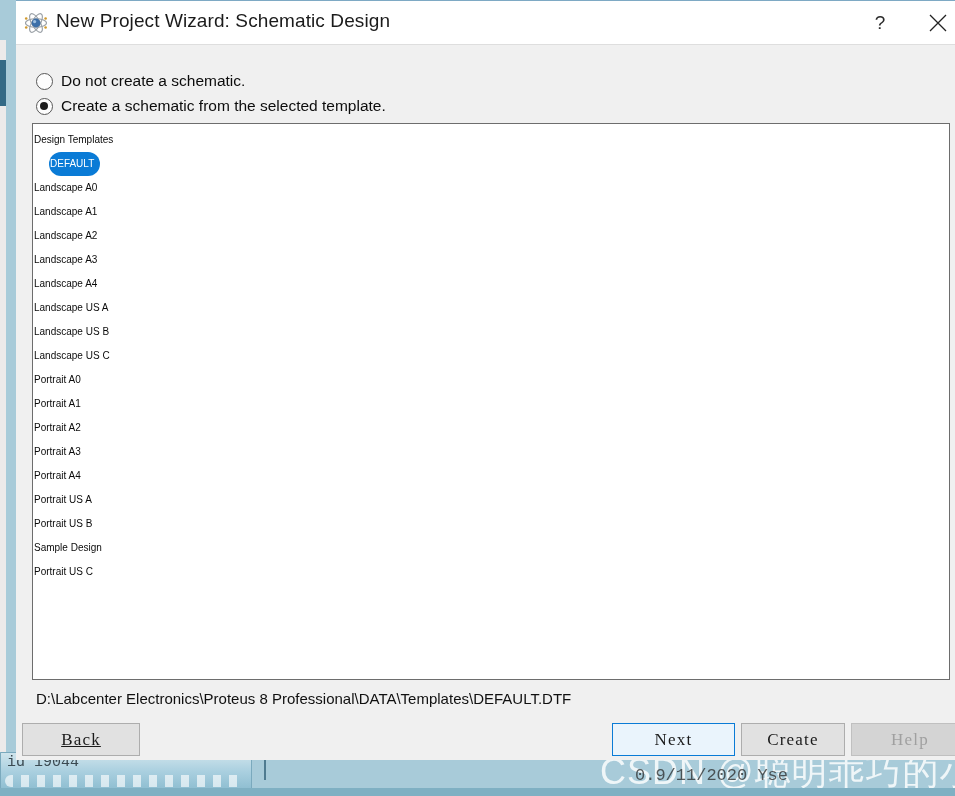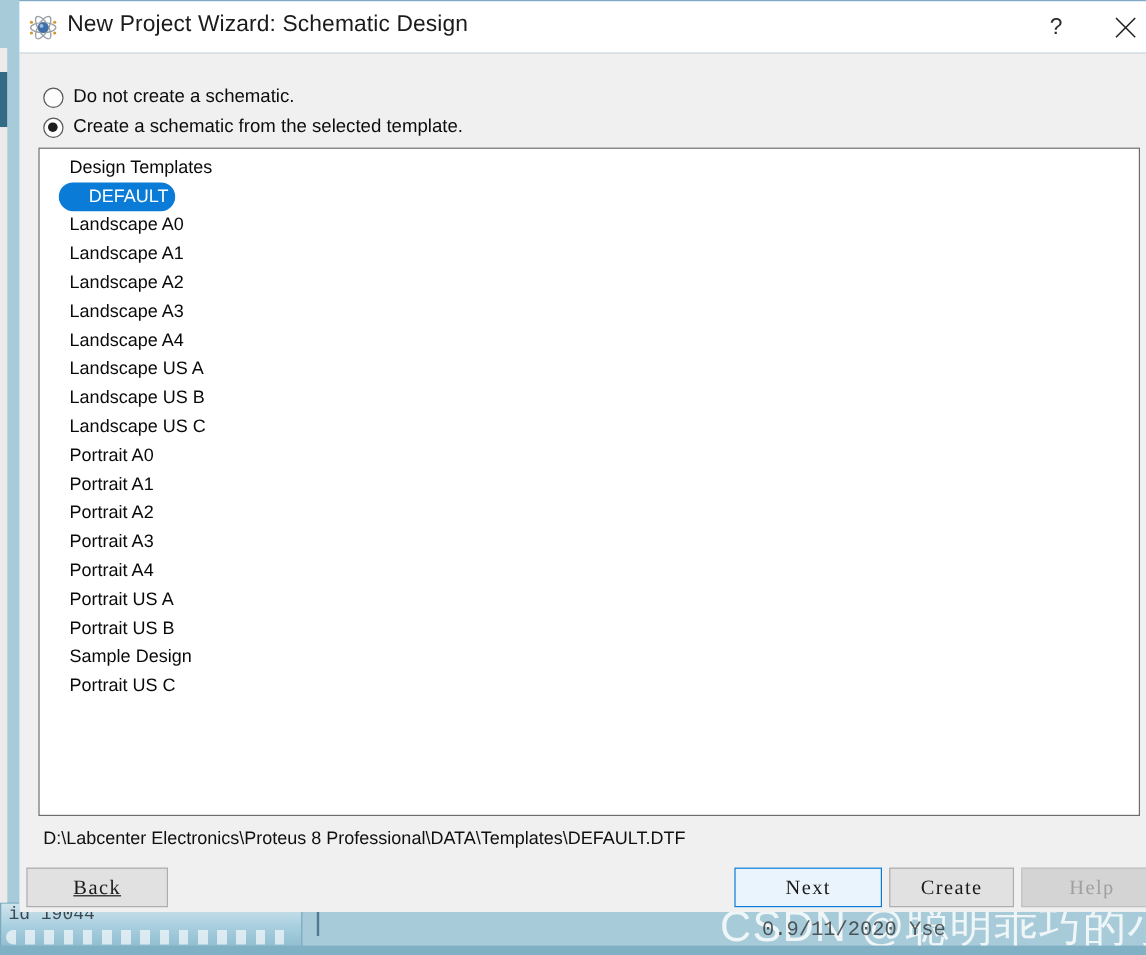--- a/index.html
+++ b/index.html
@@ -209,22 +209,22 @@
     border: 1px solid #6d6d6d;
     box-sizing: border-box;
     overflow: hidden;
   }
   .list-inner {
     padding: 4px 0 0 0;
   }
   .list-item {
     height: 24px;
     line-height: 24px;
-    padding-left: 25px;
-    font-size: 15px;
+    padding-left: 1px;
+    font-size: 10px;
     color: #0a0a0a;
     white-space: nowrap;
     cursor: default;
   }
   .list-item.header { color: #0a0a0a; }
   .list-item.selected {
     background: #0a7bd6;
     color: #ffffff;
     display: inline-block;
     padding-right: 6px;

